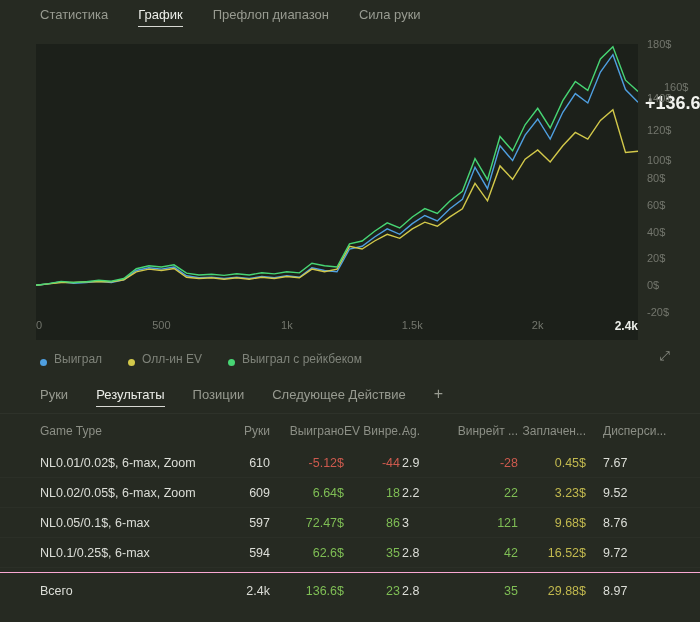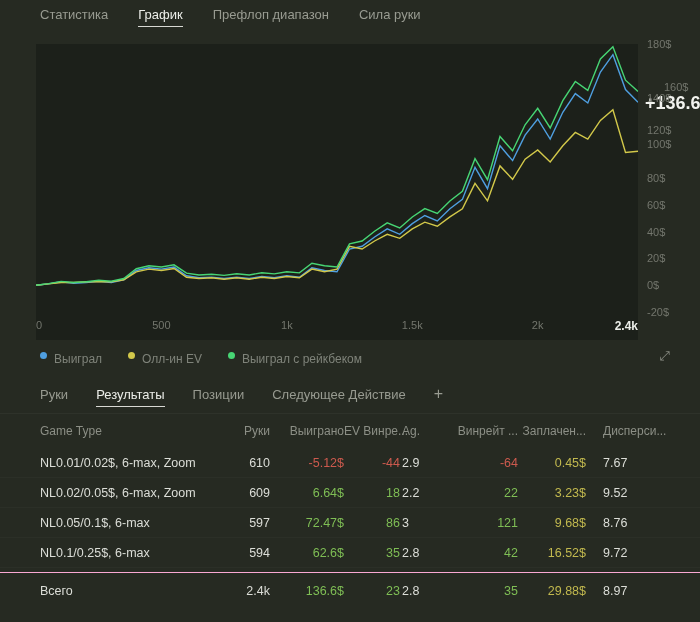--- a/index.html
+++ b/index.html
@@ -20,21 +20,21 @@
   .chart-panel { margin-left:36px; width:602px; height:296px; background:#1c201a; position:relative; }
   .chart-panel svg { display:block; width:602px; height:268px; }
   .x-labels { position:absolute; left:0; right:0; bottom:0; height:28px; }
   .x-labels span { position:absolute; top:7px; transform:translateX(-50%); font-size:11px; color:#73766d; }
   .x-labels span.first { transform:none; }
   .x-labels span.bold { transform:translateX(-100%); color:#eceee9; font-weight:bold; font-size:12px; }
   .y-axis { position:relative; width:58px; height:268px; margin-left:7px; }
   .y-axis .ylab { position:absolute; left:2px; font-size:11px; color:#73766d; }
   .badge { position:absolute; left:0; font-size:18px; font-weight:bold; color:#f2f3ef; white-space:nowrap; }
   .legend { display:flex; align-items:center; height:26px; margin:6px 0 0 40px; position:relative; }
-  .litem { display:flex; align-items:flex-start; margin-right:26px; cursor:pointer; }
+  .litem { display:flex; align-items:flex-end; margin-right:26px; cursor:pointer; }
   .dot { width:7px; height:7px; border-radius:50%; margin-right:7px; }
   .llabel { font-size:12px; color:#7f837a; }
   .resize { position:absolute; right:30px; top:2px; color:#8b8e85; font-size:13px; cursor:pointer; }
   
   .subtabs { height:34px; margin-top:8px; display:flex; align-items:center; padding-left:40px; gap:28px; border-bottom:1px solid rgba(255,255,255,0.04); }
   .plus { font-size:16px; color:#989b91; cursor:pointer; }
   
   .thead, .trow { display:grid; grid-template-columns:172px 58px 74px 56px 48px 70px 68px 66px; align-items:center; padding-left:40px; }
   .thead { height:34px; color:#8c8f86; font-size:12px; }
   .trow { height:30px; font-size:12.5px; cursor:default; border-bottom:1px solid rgba(255,255,255,0.025); }
@@ -75,21 +75,21 @@
             <span style="left: 83.3333%;">2k</span>
             <span class="bold" style="left: 100%;">2.4k</span>
           </div>
       </div>
       <div class="y-axis">
         <div class="badge" style="top: 49.156px;">+136.6$</div>
       <span class="ylab" style="top: -6px;">180$</span>
           <span class="ylab" style="top: 37px; margin-left: 17px;">160$</span>
           <span class="ylab" style="top: 47.6px;">140$</span>
           <span class="ylab" style="top: 80px;">120$</span>
-          <span class="ylab" style="top: 94px;">100$</span>
+          <span class="ylab" style="top: 110px;">100$</span>
           <span class="ylab" style="top: 128px;">80$</span>
           <span class="ylab" style="top: 154.8px;">60$</span>
           <span class="ylab" style="top: 181.6px;">40$</span>
           <span class="ylab" style="top: 208.4px;">20$</span>
           <span class="ylab" style="top: 235.2px;">0$</span>
           <span class="ylab" style="top: 262px;">-20$</span>
         </div>
     </div>
     <div class="legend">
       <span class="litem">
@@ -128,21 +128,21 @@
         <div class="cell col6">Заплачен...</div>
         <div class="cell col7">Дисперси...</div>
       </div>
       <div>
           <div class="trow">
             <div class="cell col0">NL0.01/0.02$, 6-max, Zoom</div>
             <div class="cell col1">610</div>
             <div class="cell col2 neg">-5.12$</div>
             <div class="cell col3 neg">-44</div>
             <div class="cell col4">2.9</div>
-            <div class="cell col5 neg">-64</div>
+            <div class="cell col5 neg">-28</div>
             <div class="cell col6 rake">0.45$</div>
             <div class="cell col7">7.67</div>
           </div>
           <div class="trow">
             <div class="cell col0">NL0.02/0.05$, 6-max, Zoom</div>
             <div class="cell col1">609</div>
             <div class="cell col2 pos">6.64$</div>
             <div class="cell col3 pos">18</div>
             <div class="cell col4">2.2</div>
             <div class="cell col5 pos">22</div>

